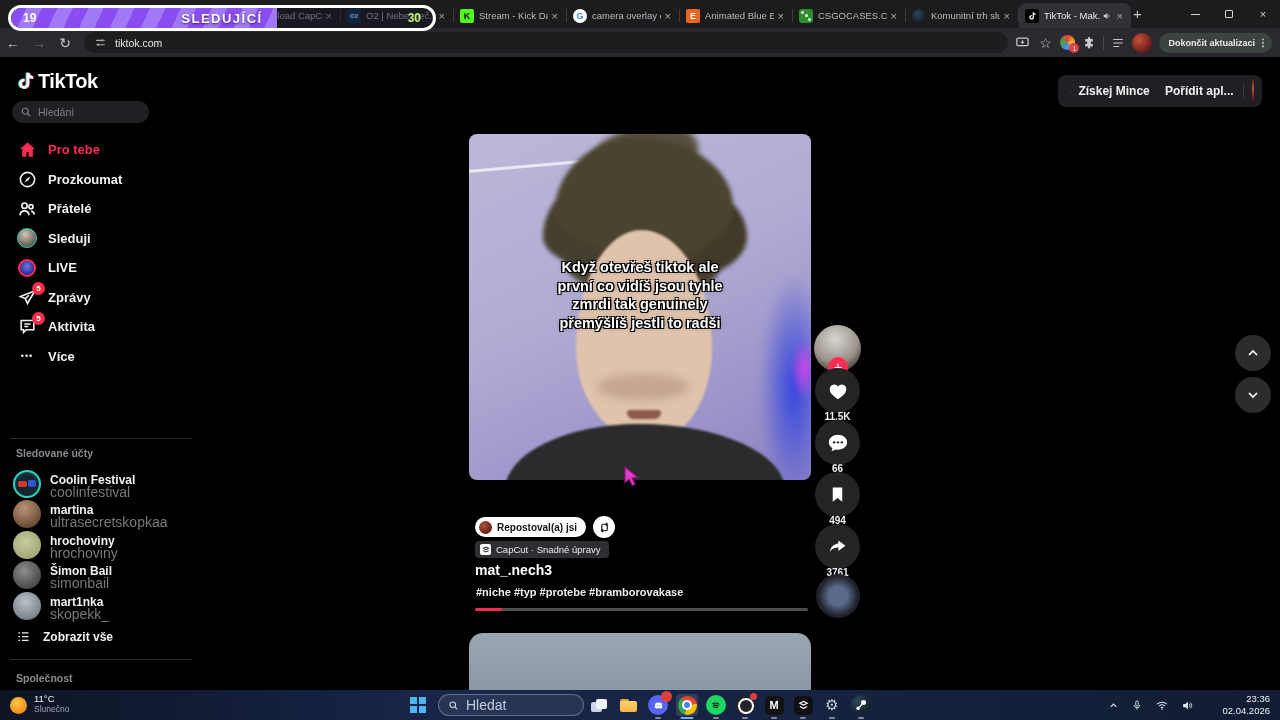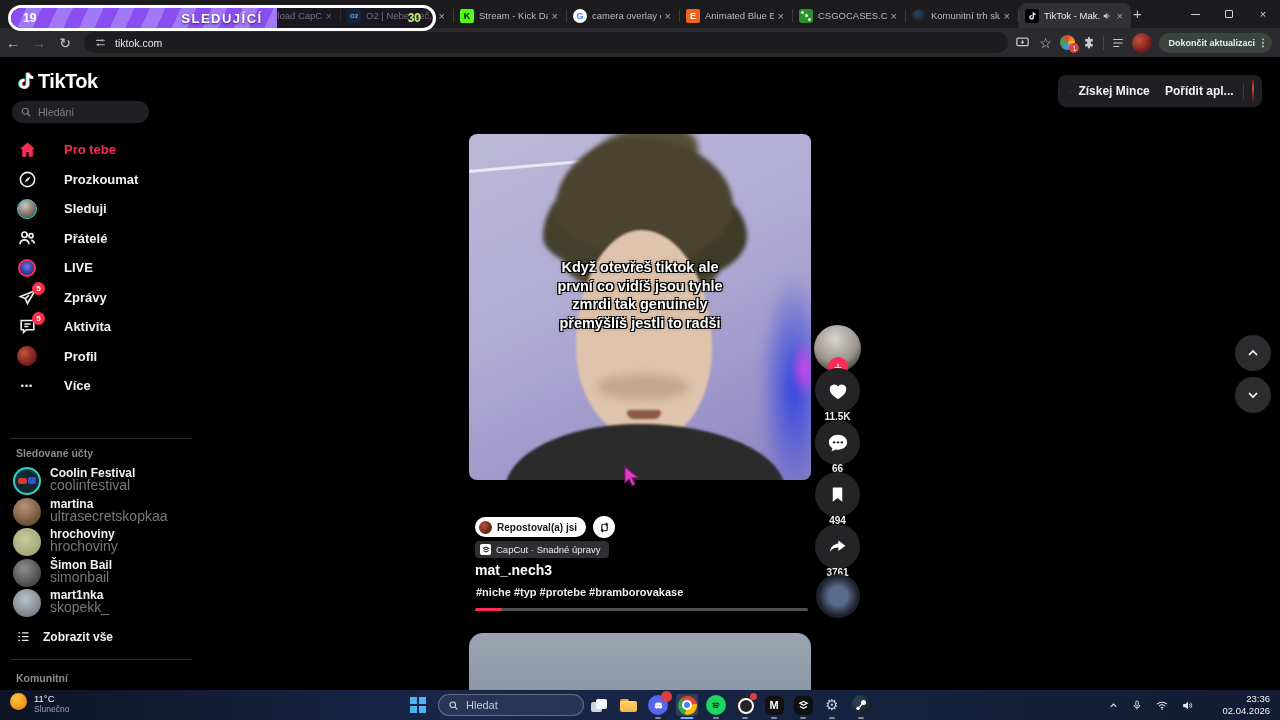--- a/index.html
+++ b/index.html
@@ -70,37 +70,37 @@
   .logo-note { filter:drop-shadow(1px 0 0 rgba(254,44,85,.8)) drop-shadow(-1px 0 0 rgba(37,244,238,.8)); }
   .logo-text { color:#fff; font-size:20px; font-weight:800; letter-spacing:-0.5px; }
 
   .tt-search { position:absolute; left:12px; top:44px; width:137px; height:22px; background:#202024; border-radius:11px;
     display:flex; align-items:center; padding:0 8px; gap:6px; }
   .tt-search input { background:transparent; border:none; outline:none; color:#ddd; font-size:10.5px; width:100px;
     font-family:"Liberation Sans", sans-serif; }
   .tt-search input::placeholder { color:#7e7e83; }
 
   .nav { position:absolute; left:0; top:78px; width:230px; }
-  .nav-item { display:flex; align-items:center; height:29.5px; padding-left:16px; color:#f1f1f2;gap:16px; }
+  .nav-item { display:flex; align-items:center; height:29.5px; padding-left:16px; color:#f1f1f2; }
   .nav-item.active { color:#fe2c55; }
   .nav-ico { width:22px; height:20px; display:flex; align-items:center; justify-content:center; position:relative; }
   .nav-label { font-size:13px; font-weight:bold; margin-left:10px; }
   .nav-badge { position:absolute; top:-5px; right:-7px; min-width:13px; height:13px; background:#fa2d48; border-radius:7px;
     color:#fff; font-size:8px; font-weight:bold; display:flex; align-items:center; justify-content:center; padding:0 2px; }
   .av { border-radius:50%; }
   .av-sleduji { width:20px; height:20px; background:radial-gradient(circle at 40% 30%, #cfc8bd, #6e6458 65%, #3c352d); border:1px solid #2dd4c8; }
   .av-live { width:18px; height:18px; background:radial-gradient(circle at 50% 40%, #6d7bf0, #2b2f8a 70%); border:2px solid #fe2c55; }
   .av-profil { width:20px; height:20px; background:radial-gradient(circle at 35% 35%, #c4543a, #7a2020 60%, #451010); }
   .dots { color:#f1f1f2; font-size:9px; letter-spacing:1px; }
 
   .divider { position:absolute; left:10px; width:182px; height:1px; background:#2c2c2f; }
   .sec-header { position:absolute; left:16px; color:#8a8b91; font-size:10.5px; font-weight:bold; }
 
   .accounts { position:absolute; left:0; top:410px; width:230px; }
-  .acct { display:flex; align-items:flex-start; height:30.5px; padding-left:13px; }
+  .acct { display:flex; align-items:flex-end; height:30.5px; padding-left:13px; }
   .acct-av { width:28px; height:28px; border-radius:50%; flex:0 0 auto; }
   .acct-texts { margin-left:9px; }
   .acct-name { color:#f1f1f2; font-size:12px; font-weight:bold; line-height:13px; }
   .acct-handle { color:#77787d; font-size:14px; line-height:11px; }
   .av-coolin { background:radial-gradient(circle at 50% 55%, #13262e 55%, #1a3d46 70%); border:2px solid #2fd0c0; position:relative; overflow:hidden; }
   .av-coolin::before { content:""; position:absolute; left:3px; top:9px; width:9px; height:6px; background:#d23b2f; border-radius:2px; }
   .av-coolin::after { content:""; position:absolute; right:3px; top:8px; width:8px; height:7px; background:#2f56d2; border-radius:2px; }
   .av-martina { background:radial-gradient(circle at 40% 30%, #b99277, #6e5138 70%, #37281b); }
   .av-hroch { background:radial-gradient(circle at 45% 40%, #c9cc9c, #a3a878 70%, #6b6f48); }
   .av-simon { background:radial-gradient(circle at 40% 35%, #8d8d8d, #4b4b4d 70%, #242426); }
@@ -166,29 +166,29 @@
   .tt-header { position:absolute; left:1058px; top:18px; width:204px; height:32px; background:#202024; border-radius:8px;
     display:flex; align-items:center; padding:0 8px 0 12px; gap:7px; }
   .tt-header-label { color:#f1f1f2; font-size:12px; font-weight:bold; white-space:nowrap; }
   .hdr-sep { width:1px; height:16px; background:#3c3c40; margin:0 2px; }
   .hdr-avatar { width:25px; height:25px; border-radius:50%;
     background:radial-gradient(circle at 35% 35%, #c4543a, #7a2020 60%, #451010); }
 
   
   .taskbar { position:absolute; left:0; top:690px; width:1280px; height:30px;
     background:linear-gradient(90deg, #0d1424 0%, #18264a 35%, #15223e 70%, #121c33 100%); }
-  .weather { position:absolute; left:10px; top:3px; display:flex; align-items:flex-start; gap:7px; }
+  .weather { position:absolute; left:10px; top:3px; display:flex; align-items:flex-end; gap:7px; }
   .sun { width:17px; height:17px; border-radius:50%; background:radial-gradient(circle at 40% 35%, #ffc93e, #f08a1d 75%); }
   .weather-temp { color:#eef2f8; font-size:9.5px; line-height:11px; }
   .weather-cond { color:#9aa3b8; font-size:8.5px; line-height:10px; }
   .start { position:absolute; left:410px; top:7px; width:16px; height:16px; display:grid; grid-template-columns:7px 7px; gap:2px; }
   .start i { width:7px; height:7px; background:#4db3f2; }
   .tb-search { position:absolute; left:438px; top:4px; width:146px; height:22px; border-radius:11px;
     background:rgba(255,255,255,.07); border:1px solid rgba(255,255,255,.28); display:flex; align-items:center; padding:0 9px; gap:7px; }
-  .tb-search input { background:transparent; border:none; outline:none; color:#d6dce8; font-size:11px; width:100px;
+  .tb-search input { background:transparent; border:none; outline:none; color:#d6dce8; font-size:14px; width:100px;
     font-family:"Liberation Sans", sans-serif; }
   .tb-search input::placeholder { color:#c3cadb; }
   .tapp { position:absolute; top:4px; width:22px; height:22px; display:flex; align-items:center; justify-content:center; }
   .tapp::after { content:""; position:absolute; left:50%; transform:translateX(-50%); bottom:-3px; width:6px; height:2px;
     border-radius:1px; background:#7f889d; }
   .tapp.active-app { background:rgba(255,255,255,.12); border-radius:4px; }
   .tapp.active-app::after { width:13px; background:#6ab1f5; }
   .tapp.no-ind::after { display:none; }
   .taskview { width:16px; height:13px; position:relative; }
   .taskview::before { content:""; position:absolute; left:0; top:3px; width:11px; height:10px; background:#cfd6e2; border-radius:2px; }
@@ -366,37 +366,37 @@
         <span class="nav-ico">
             <svg width="19" height="19" viewBox="0 0 24 24">
               <circle cx="12" cy="12" r="9" fill="none" stroke="#f1f1f2" stroke-width="2"></circle>
               <path d="M15.8 8.2 13.2 13l-5 2.8L10.8 11z" fill="#f1f1f2"></path>
             </svg>
           </span>
         <span class="nav-label">Prozkoumat</span>
       </div>
       <div class="nav-item">
         <span class="nav-ico">
-            <span class="av av-sleduji"></span>
-          </span>
-        <span class="nav-label">Sleduji</span>
-      </div>
-      <div class="nav-item">
-        <span class="nav-ico">
             <svg width="20" height="20" viewBox="0 0 24 24" fill="none" stroke="#f1f1f2" stroke-width="2">
               <circle cx="9" cy="8" r="3.2"></circle>
               <path d="M3.5 19.5c.6-3.4 2.8-5.2 5.5-5.2s4.9 1.8 5.5 5.2"></path>
               <circle cx="16.8" cy="9.2" r="2.4"></circle>
               <path d="M17 14.6c2.1.3 3.4 1.7 3.9 4"></path>
             </svg>
           </span>
         <span class="nav-label">Přátelé</span>
       </div>
       <div class="nav-item">
         <span class="nav-ico">
+            <span class="av av-sleduji"></span>
+          </span>
+        <span class="nav-label">Sleduji</span>
+      </div>
+      <div class="nav-item">
+        <span class="nav-ico">
             <span class="av av-live"></span>
           </span>
         <span class="nav-label">LIVE</span>
       </div>
       <div class="nav-item">
         <span class="nav-ico">
           <svg width="19" height="19" viewBox="0 0 24 24" fill="none" stroke="#f1f1f2" stroke-width="2">
               <path d="M21.5 3.5 3 10.8l6.2 2.6 2.7 6.1zM9.2 13.4l4.5-4.2"></path>
             </svg>
           <span class="nav-badge">5</span>
@@ -405,26 +405,20 @@
       </div>
       <div class="nav-item">
         <span class="nav-ico">
           <svg width="19" height="19" viewBox="0 0 24 24" fill="none" stroke="#f1f1f2" stroke-width="2">
               <path d="M4 4.5h16v11.5h-9.5L7 19.5v-3.5H4z"></path>
               <path d="M8 8.8h8M8 12h5"></path>
             </svg>
           <span class="nav-badge">5</span>
         </span>
         <span class="nav-label">Aktivita</span>
-      </div>
-      <div class="nav-item">
-        <span class="nav-ico">
-            <span class="av av-profil"></span>
-          </span>
-        <span class="nav-label">Profil</span>
       </div>
       <div class="nav-item">
         <span class="nav-ico">
             <span class="dots">•••</span>
           </span>
         <span class="nav-label">Více</span>
       </div>
     </div>
 
     <div class="divider" style="top:381px"></div>
@@ -468,21 +462,21 @@
       </div>
     </div>
 
     <div class="showall">
       <svg width="15" height="15" viewBox="0 0 24 24">
           <path d="M4 6h2.5M9.5 6H20M4 12h2.5M9.5 12H20M4 18h2.5M9.5 18H20" stroke="#f1f1f2" stroke-width="2"></path>
         </svg>
       <span class="showall-label">Zobrazit vše</span>
     </div>
     <div class="divider" style="top:602px"></div>
-    <div class="sec-header" style="top:615px">Komunitní</div>
+    <div class="sec-header" style="top:615px">Společnost</div>
 
     <div class="video">
       <div class="v-ceiling"></div>
       <div class="v-glow-blue"></div>
       <div class="v-glow-pink"></div>
       <div class="v-hair2"></div>
       <div class="v-hair"></div>
       <div class="v-face"></div>
       <div class="v-shadowface"></div>
       <div class="v-mouth"></div>

